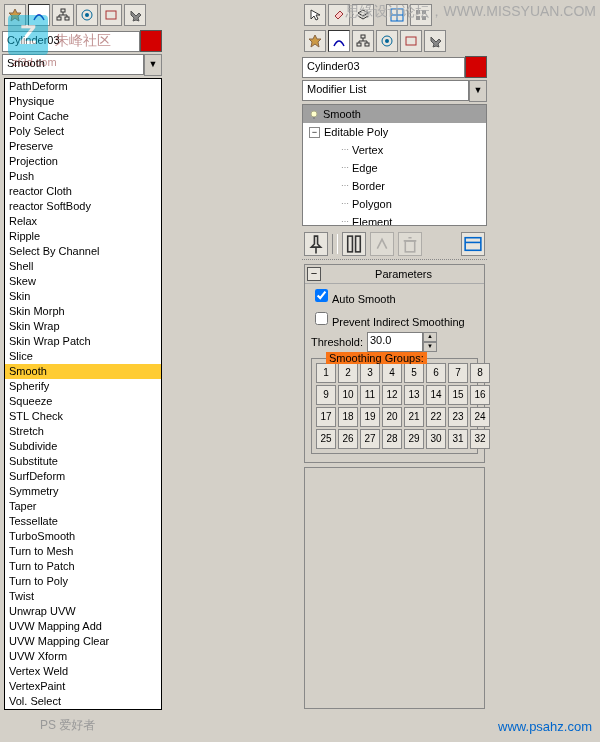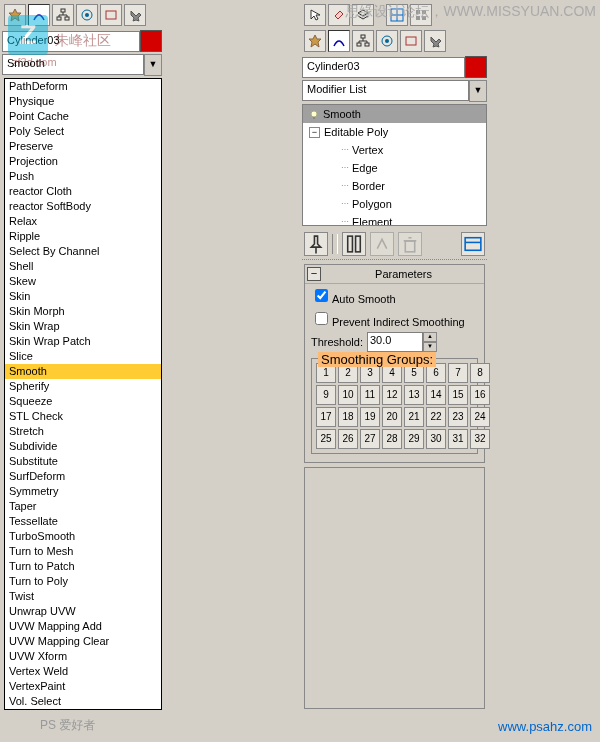--- a/index.html
+++ b/index.html
@@ -50,21 +50,21 @@
   .rollup-hdr .title { flex:1; text-align:center; }
   .check-row { display:flex; align-items:flex-end; padding:2px 6px; }
   .check-row input { margin-right:4px; }
   .thresh-row { display:flex; align-items:center; padding:2px 6px; }
   .thresh-row label { margin-right:4px; }
   .spinner { display:flex;border-radius:10px; }
   .spinner .val { width:50px; background:#fff; border:1px solid #7f7f7f; padding:1px 2px; }
   .spinner .arrows { display:flex; flex-direction:column; }
   .spinner .arr { width:12px; height:8px; background:#d4d0c8; border:1px solid #888; font-size:6px; text-align:center; line-height:6px; cursor:pointer; }
   .groupbox { border:1px solid #888; margin:4px 6px; padding:4px; position:relative; }
-  .groupbox-title { position:absolute; top:-7px; left:6px; background:#fdba74; padding:0 3px; font-size:13px; }
+  .groupbox-title { position:absolute; top:-7px; left:14px; background:#f97316; padding:0 3px; font-size:11px; }
   .grid-btns { display:grid; grid-template-columns:repeat(8,1fr); gap:2px; }
   .gbtn { width:18px; height:18px; border:1px solid #888; background:#e8e5de; text-align:center; line-height:18px; cursor:pointer; font-size:10px; }
   .gray-block { border:1px solid #888; margin:4px 2px; height:240px; background:#d4d0c8; }
   .dotted-line { border-top:1px dotted #888; margin-top:-1px; }
 </style>
 </head>
 <body>
 
 <div class="watermark-tl">
   <span class="logo">Z</span>

